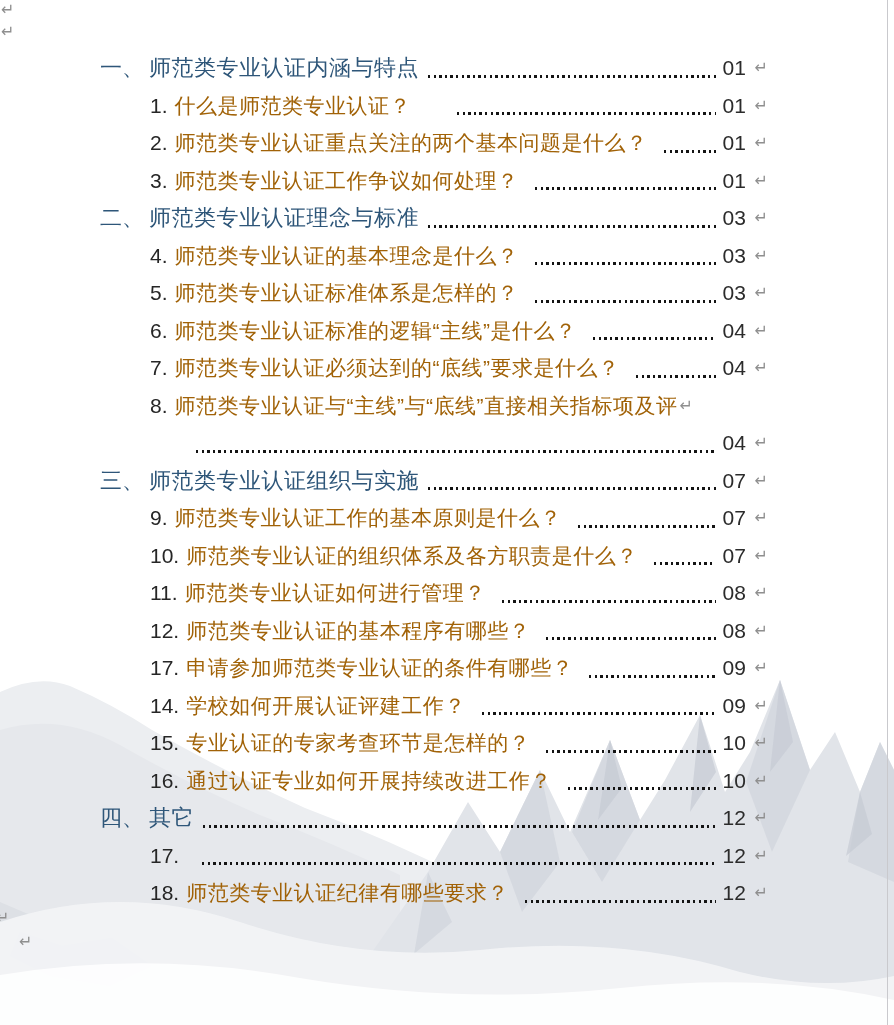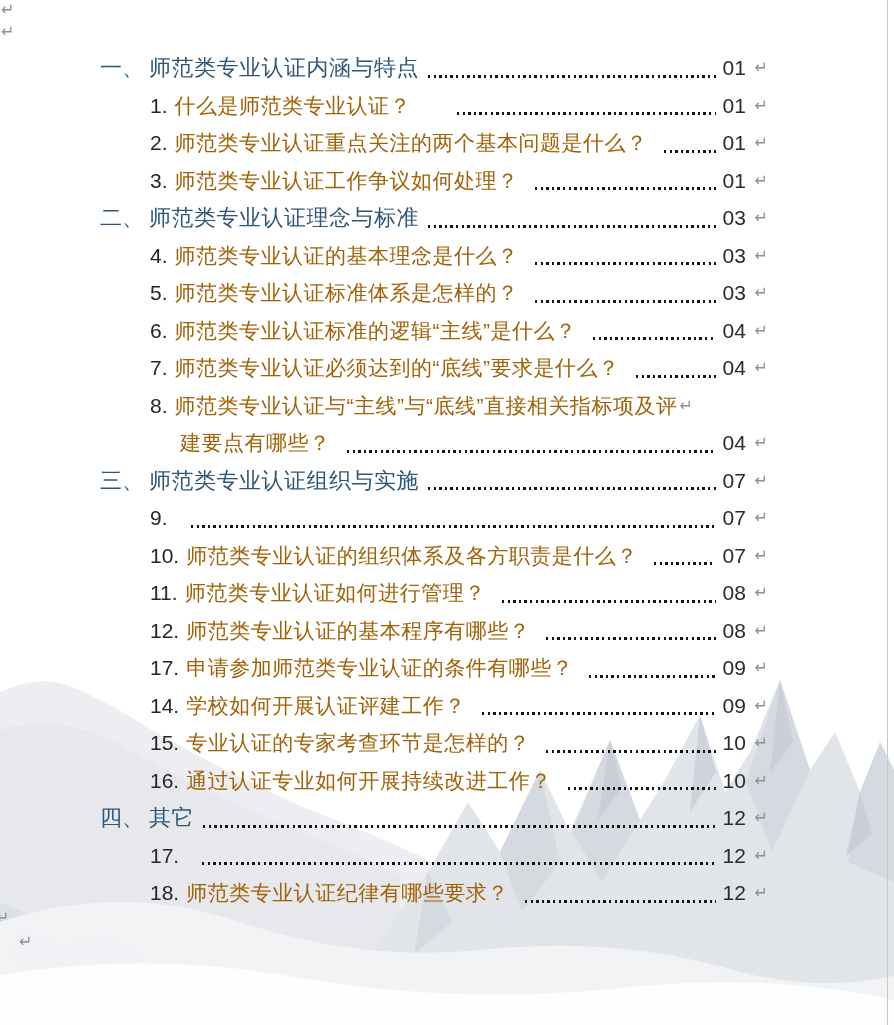--- a/index.html
+++ b/index.html
@@ -144,34 +144,34 @@
         <span class="leader"></span>
         <span class="pagenum">04</span>
         <span class="ret">↵</span>
       </div>
       <div class="row wrap-first">
         <span class="num">8.</span>
         <span class="txt">师范类专业认证与“主线”与“底线”直接相关指标项及评</span>
         <span class="ret">↵</span>
       </div>
       <div class="row wrap-cont">
-        <span class="txt">建要点有哪些？</span>
         <span class="leader"></span>
         <span class="pagenum">04</span>
         <span class="ret">↵</span>
       </div>
       <div class="row section">
         <span class="num">三、</span>
         <span class="txt">师范类专业认证组织与实施</span>
         <span class="leader"></span>
         <span class="pagenum">07</span>
         <span class="ret">↵</span>
       </div>
       <div class="row item">
         <span class="num">9.</span>
+        <span class="txt">师范类专业认证工作的基本原则是什么？</span>
         <span class="leader"></span>
         <span class="pagenum">07</span>
         <span class="ret">↵</span>
       </div>
       <div class="row item">
         <span class="num">10.</span>
         <span class="txt">师范类专业认证的组织体系及各方职责是什么？</span>
         <span class="leader"></span>
         <span class="pagenum">07</span>
         <span class="ret">↵</span>

